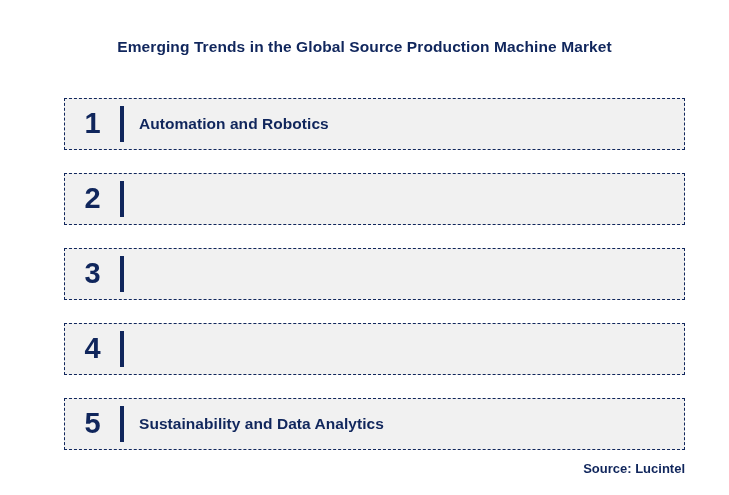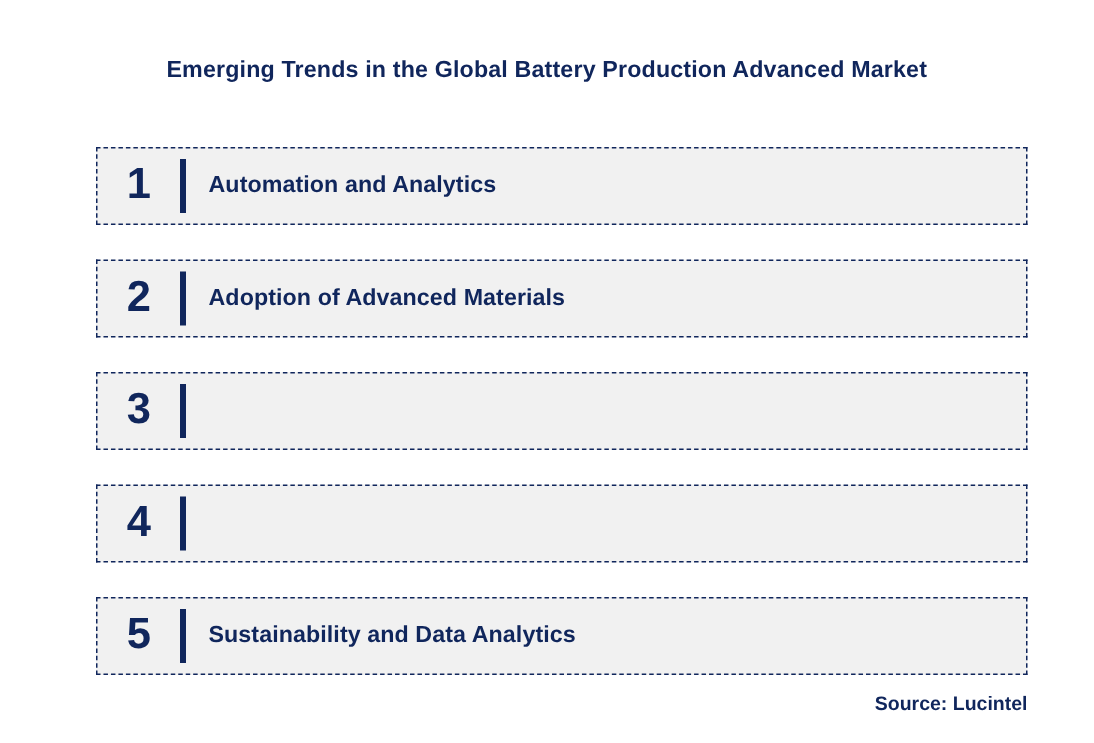--- a/index.html
+++ b/index.html
@@ -97,34 +97,33 @@
     color: #10265c;
     white-space: nowrap;
     margin-left: 24px;
   }
 </style>
 </head>
 <body>
 
 <div class="canvas">
 
-  <div class="title">Emerging Trends in the Global Battery Production Advanced Market</div>
+  <div class="title">Emerging Trends in the Global Source Production Machine Market</div>
 
   <div class="trend-list">
 
     <div class="trend-row">
       <div class="row-number">1</div>
       <div class="row-divider"></div>
-      <div class="row-label">Automation and Analytics</div>
+      <div class="row-label">Automation and Robotics</div>
     </div>
 
     <div class="trend-row">
       <div class="row-number">2</div>
       <div class="row-divider"></div>
-      <div class="row-label">Adoption of Advanced Materials</div>
     </div>
 
     <div class="trend-row">
       <div class="row-number">3</div>
       <div class="row-divider"></div>
     </div>
 
     <div class="trend-row">
       <div class="row-number">4</div>
       <div class="row-divider"></div>

